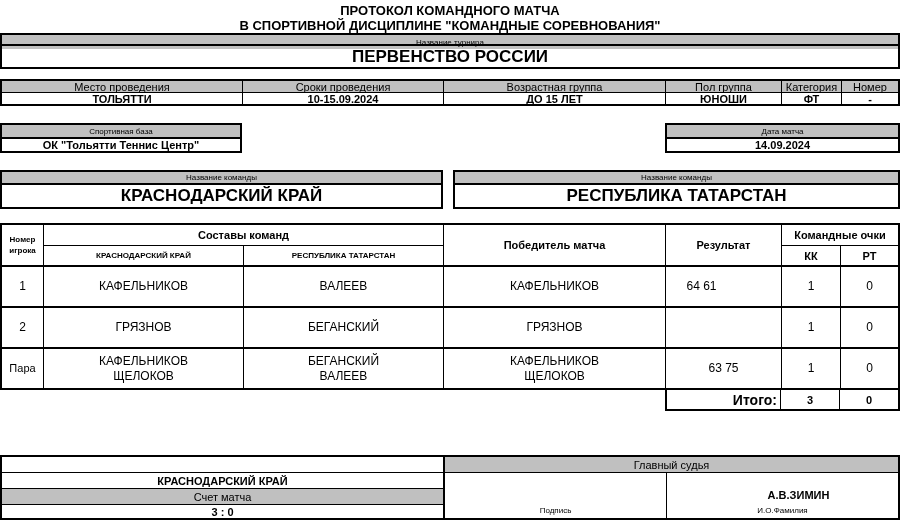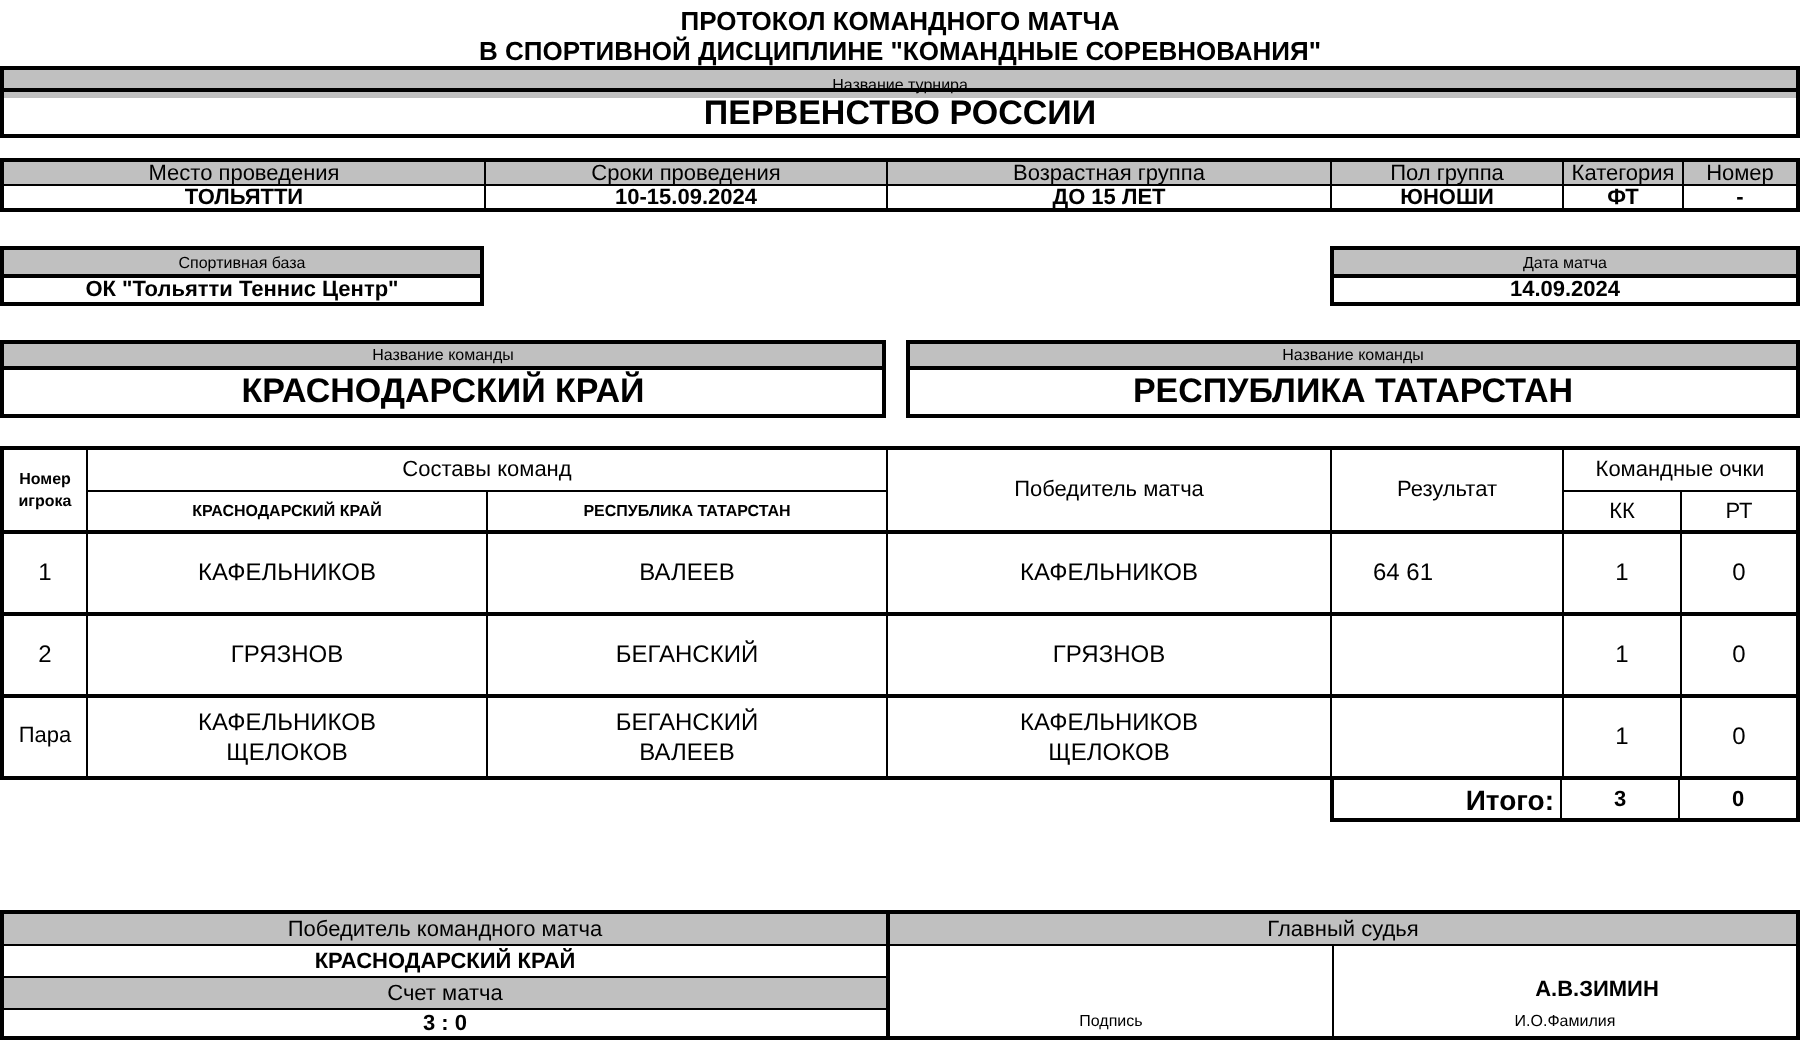--- a/index.html
+++ b/index.html
@@ -14,21 +14,21 @@
   .lbl-md { font-size: 11px; }
   .val-bold { font-weight: bold; font-size: 11px; }
   .big { font-weight: bold; font-size: 17px; }
 
   .vline { position: absolute; width: 1px; background: #000; }
   .hline { position: absolute; height: 1px; background: #000; }
   .vthick { position: absolute; width: 2px; background: #000; }
   .hthick { position: absolute; height: 2px; background: #000; }
 
   .tbl-text { font-size: 12px; line-height: 15px; }
-  .tbl-head { font-weight: normal; font-size: 11px; }
+  .tbl-head { font-weight: bold; font-size: 11px; }
   .tbl-head-sm { font-weight: bold; font-size: 8px; }
 </style>
 </head>
 <body>
 
 <div class="title-line" style="top:3px;">ПРОТОКОЛ КОМАНДНОГО МАТЧА</div>
 <div class="title-line" style="top:18px;">В СПОРТИВНОЙ ДИСЦИПЛИНЕ "КОМАНДНЫЕ СОРЕВНОВАНИЯ"</div>
 
 <div class="box" style="left:0;top:33px;width:900px;height:36px;">
   <div class="cell gray lbl-sm" style="left:0;top:0;width:896px;height:14px;">Название турнира</div>
@@ -139,35 +139,35 @@
     <span>ЩЕЛОКОВ</span>
   </div>
   <div class="cell tbl-text" style="left:242px;top:124px;width:199px;height:39px;flex-direction:column;">
     <span>БЕГАНСКИЙ</span>
     <span>ВАЛЕЕВ</span>
   </div>
   <div class="cell tbl-text" style="left:442px;top:124px;width:221px;height:39px;flex-direction:column;">
     <span>КАФЕЛЬНИКОВ</span>
     <span>ЩЕЛОКОВ</span>
   </div>
+  <div class="cell tbl-text" style="left:664px;top:124px;width:115px;height:39px;">63 75</div>
   <div class="cell tbl-text" style="left:780px;top:124px;width:58px;height:39px;">1</div>
   <div class="cell tbl-text" style="left:839px;top:124px;width:57px;height:39px;">0</div>
 </div>
 
 <div class="box" style="left:665px;top:388px;width:235px;height:23px;">
   <div class="cell" style="left:0;top:0;width:112px;height:19px;justify-content:flex-end;padding-right:2px;font-weight:bold;font-size:14px;">Итого:</div>
   <div class="vline" style="left:113px;top:0;height:19px;"></div>
   <div class="cell" style="left:114px;top:0;width:58px;height:19px;font-weight:bold;font-size:11px;">3</div>
   <div class="vline" style="left:172px;top:0;height:19px;"></div>
   <div class="cell" style="left:173px;top:0;width:58px;height:19px;font-weight:bold;font-size:11px;">0</div>
 </div>
 
 <div class="box" style="left:0;top:455px;width:900px;height:65px;">
 
-  <div class="cell gray lbl-md" style="left:0;top:0;width:441px;height:15px;">Победитель командного матча</div>
   <div class="hline" style="left:0;top:15px;width:441px;"></div>
   <div class="cell val-bold" style="left:0;top:16px;width:441px;height:15px;">КРАСНОДАРСКИЙ КРАЙ</div>
   <div class="hline" style="left:0;top:31px;width:441px;"></div>
   <div class="cell gray lbl-md" style="left:0;top:32px;width:441px;height:15px;">Счет матча</div>
   <div class="hline" style="left:0;top:47px;width:441px;"></div>
   <div class="cell val-bold" style="left:0;top:48px;width:441px;height:13px;">3 : 0</div>
 
   <div class="vthick" style="left:441px;top:0;height:61px;"></div>
 
   <div class="cell gray lbl-md" style="left:443px;top:0;width:453px;height:15px;">Главный судья</div>

